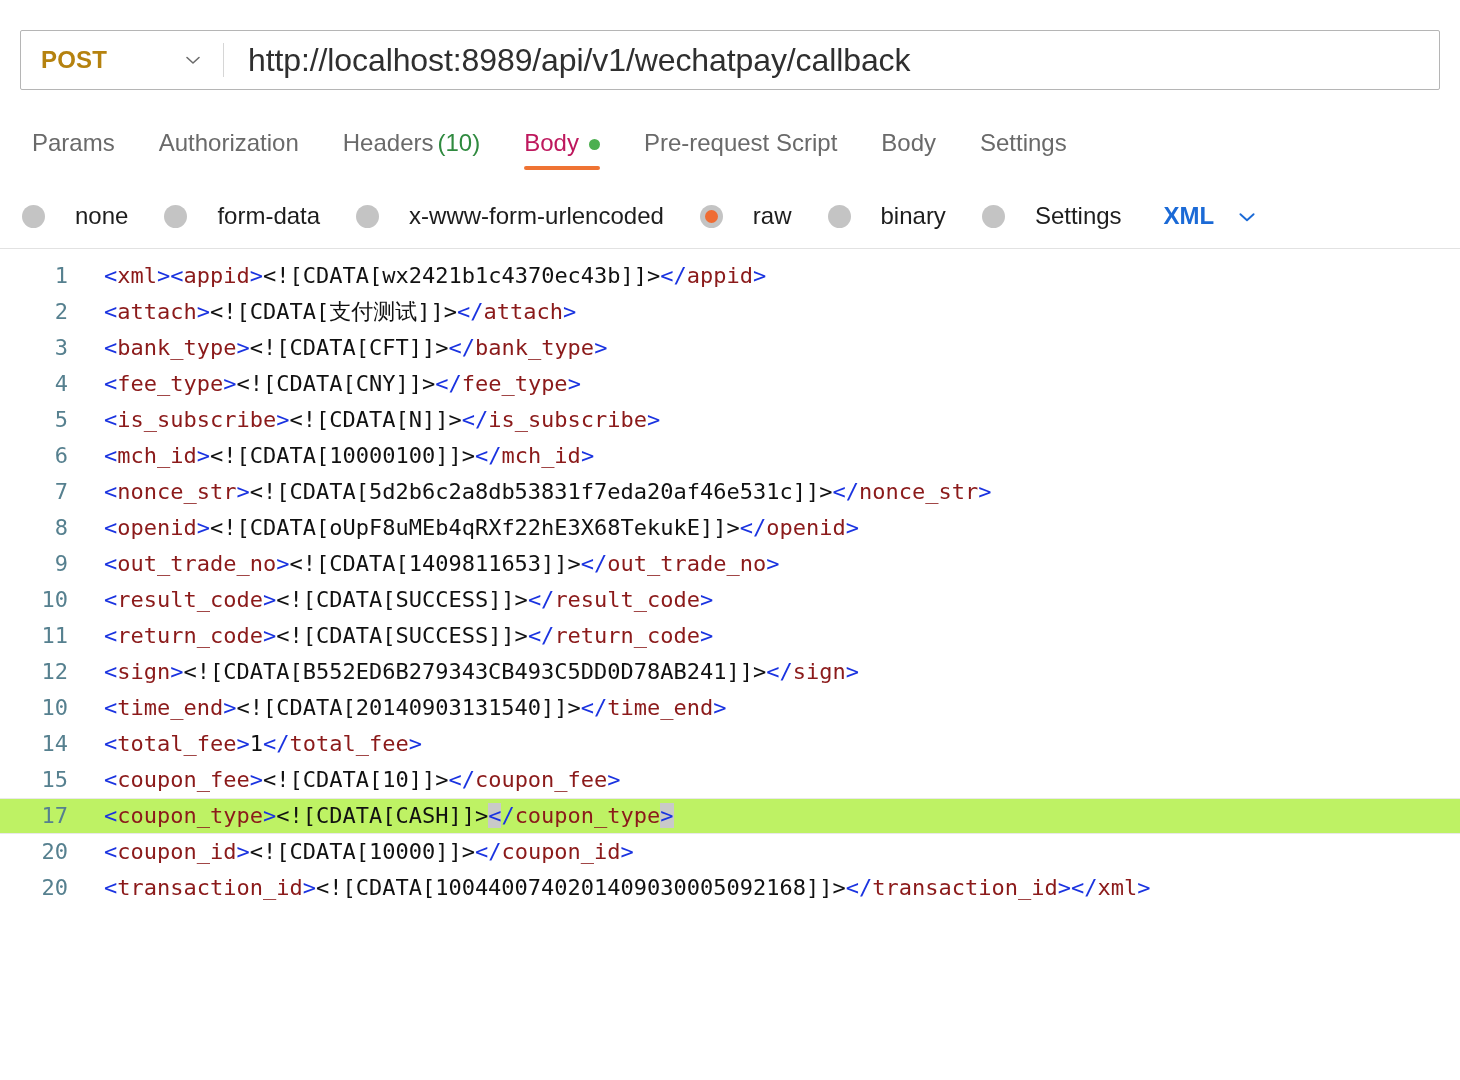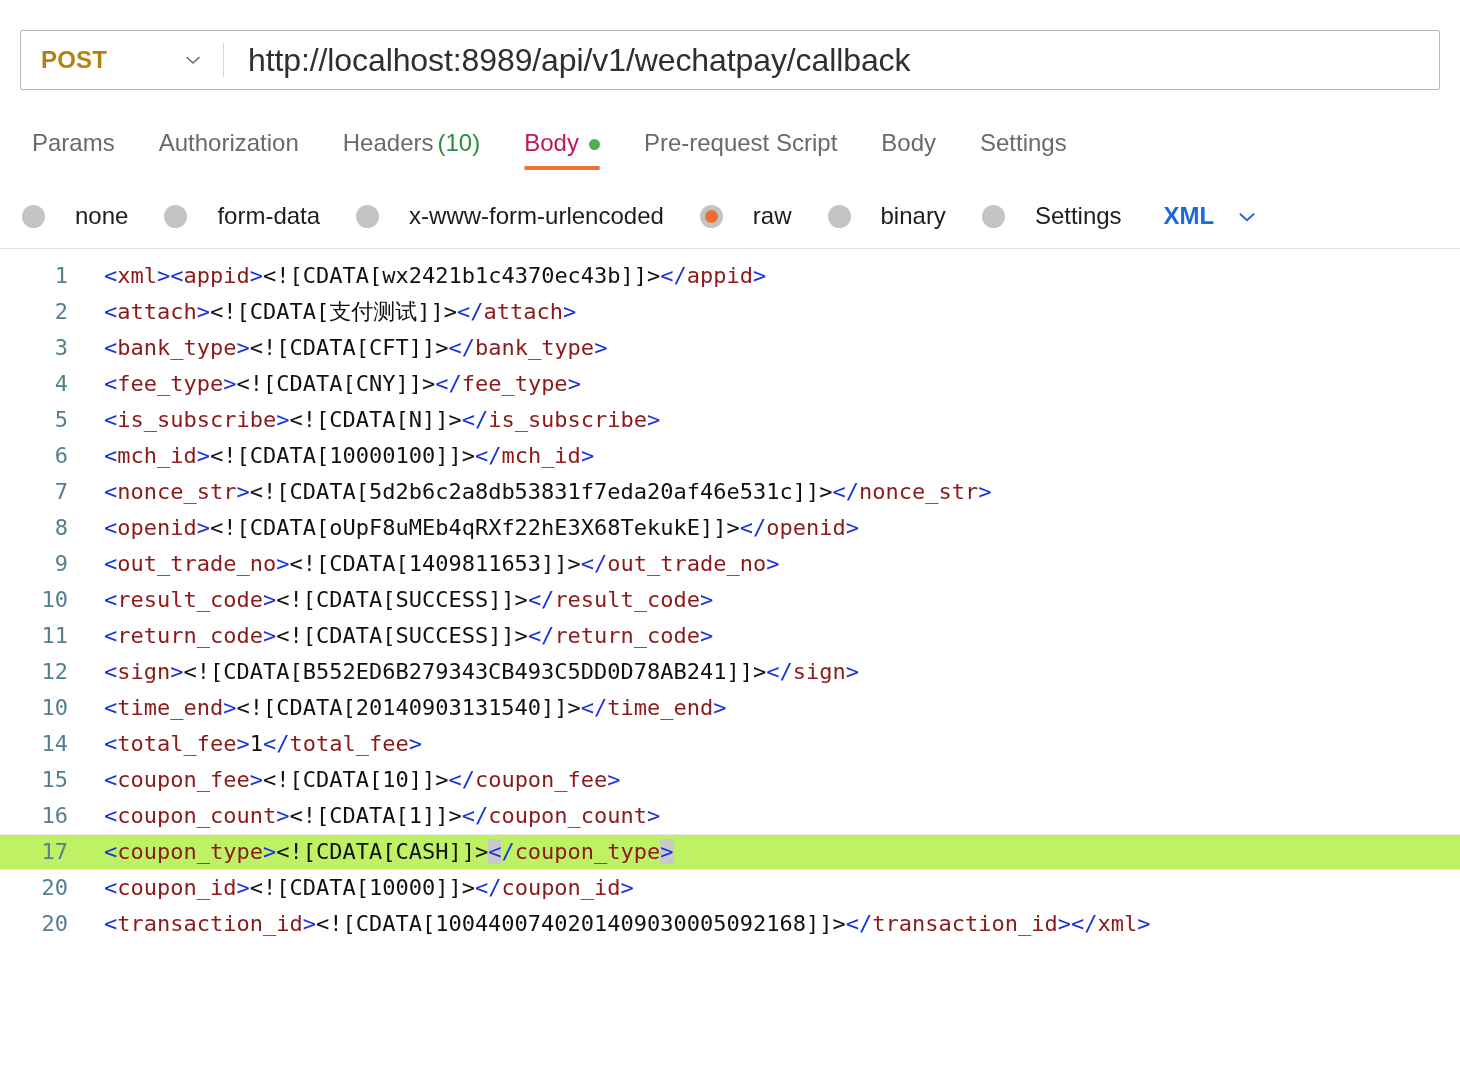--- a/index.html
+++ b/index.html
@@ -317,19 +317,18 @@
       <div class="code-line"><div class="gutter">6</div><div class="code-text"><span class="tok-br">&lt;</span><span class="tok-tag">mch_id</span><span class="tok-br">&gt;</span><span class="tok-txt">&lt;![CDATA[10000100]]&gt;</span><span class="tok-br">&lt;/</span><span class="tok-tag">mch_id</span><span class="tok-br">&gt;</span></div></div>
       <div class="code-line"><div class="gutter">7</div><div class="code-text"><span class="tok-br">&lt;</span><span class="tok-tag">nonce_str</span><span class="tok-br">&gt;</span><span class="tok-txt">&lt;![CDATA[5d2b6c2a8db53831f7eda20af46e531c]]&gt;</span><span class="tok-br">&lt;/</span><span class="tok-tag">nonce_str</span><span class="tok-br">&gt;</span></div></div>
       <div class="code-line"><div class="gutter">8</div><div class="code-text"><span class="tok-br">&lt;</span><span class="tok-tag">openid</span><span class="tok-br">&gt;</span><span class="tok-txt">&lt;![CDATA[oUpF8uMEb4qRXf22hE3X68TekukE]]&gt;</span><span class="tok-br">&lt;/</span><span class="tok-tag">openid</span><span class="tok-br">&gt;</span></div></div>
       <div class="code-line"><div class="gutter">9</div><div class="code-text"><span class="tok-br">&lt;</span><span class="tok-tag">out_trade_no</span><span class="tok-br">&gt;</span><span class="tok-txt">&lt;![CDATA[1409811653]]&gt;</span><span class="tok-br">&lt;/</span><span class="tok-tag">out_trade_no</span><span class="tok-br">&gt;</span></div></div>
       <div class="code-line"><div class="gutter">10</div><div class="code-text"><span class="tok-br">&lt;</span><span class="tok-tag">result_code</span><span class="tok-br">&gt;</span><span class="tok-txt">&lt;![CDATA[SUCCESS]]&gt;</span><span class="tok-br">&lt;/</span><span class="tok-tag">result_code</span><span class="tok-br">&gt;</span></div></div>
       <div class="code-line"><div class="gutter">11</div><div class="code-text"><span class="tok-br">&lt;</span><span class="tok-tag">return_code</span><span class="tok-br">&gt;</span><span class="tok-txt">&lt;![CDATA[SUCCESS]]&gt;</span><span class="tok-br">&lt;/</span><span class="tok-tag">return_code</span><span class="tok-br">&gt;</span></div></div>
       <div class="code-line"><div class="gutter">12</div><div class="code-text"><span class="tok-br">&lt;</span><span class="tok-tag">sign</span><span class="tok-br">&gt;</span><span class="tok-txt">&lt;![CDATA[B552ED6B279343CB493C5DD0D78AB241]]&gt;</span><span class="tok-br">&lt;/</span><span class="tok-tag">sign</span><span class="tok-br">&gt;</span></div></div>
       <div class="code-line"><div class="gutter">10</div><div class="code-text"><span class="tok-br">&lt;</span><span class="tok-tag">time_end</span><span class="tok-br">&gt;</span><span class="tok-txt">&lt;![CDATA[20140903131540]]&gt;</span><span class="tok-br">&lt;/</span><span class="tok-tag">time_end</span><span class="tok-br">&gt;</span></div></div>
       <div class="code-line"><div class="gutter">14</div><div class="code-text"><span class="tok-br">&lt;</span><span class="tok-tag">total_fee</span><span class="tok-br">&gt;</span><span class="tok-txt">1</span><span class="tok-br">&lt;/</span><span class="tok-tag">total_fee</span><span class="tok-br">&gt;</span></div></div>
       <div class="code-line"><div class="gutter">15</div><div class="code-text"><span class="tok-br">&lt;</span><span class="tok-tag">coupon_fee</span><span class="tok-br">&gt;</span><span class="tok-txt">&lt;![CDATA[10]]&gt;</span><span class="tok-br">&lt;/</span><span class="tok-tag">coupon_fee</span><span class="tok-br">&gt;</span></div></div>
-      <div class="code-line"><div class="gutter">16</div><div class="code-text"><span class="tok-br">&lt;</span><span class="tok-tag">coupon_count</span><span class="tok-br">&gt;</span><span class="tok-txt">&lt;![CDATA[1]]&gt;</span><span class="tok-br">&lt;/</span><span class="tok-tag">coupon_count</span><span class="tok-br">&gt;</span></div></div>
       <div class="code-line active"><div class="gutter">17</div><div class="code-text"><span class="tok-br">&lt;</span><span class="tok-tag">coupon_type</span><span class="tok-br">&gt;</span><span class="tok-txt">&lt;![CDATA[CASH]]&gt;</span><span class="tok-match">&lt;</span><span class="tok-br">/</span><span class="tok-tag">coupon_type</span><span class="tok-match">&gt;</span></div></div>
       <div class="code-line"><div class="gutter">20</div><div class="code-text"><span class="tok-br">&lt;</span><span class="tok-tag">coupon_id</span><span class="tok-br">&gt;</span><span class="tok-txt">&lt;![CDATA[10000]]&gt;</span><span class="tok-br">&lt;/</span><span class="tok-tag">coupon_id</span><span class="tok-br">&gt;</span></div></div>
       <div class="code-line"><div class="gutter">20</div><div class="code-text"><span class="tok-br">&lt;</span><span class="tok-tag">transaction_id</span><span class="tok-br">&gt;</span><span class="tok-txt">&lt;![CDATA[1004400740201409030005092168]]&gt;</span><span class="tok-br">&lt;/</span><span class="tok-tag">transaction_id</span><span class="tok-br">&gt;</span><span class="tok-br">&lt;/</span><span class="tok-tag">xml</span><span class="tok-br">&gt;</span></div></div>
     </div>
 
 </div>
 
 </body></html>

